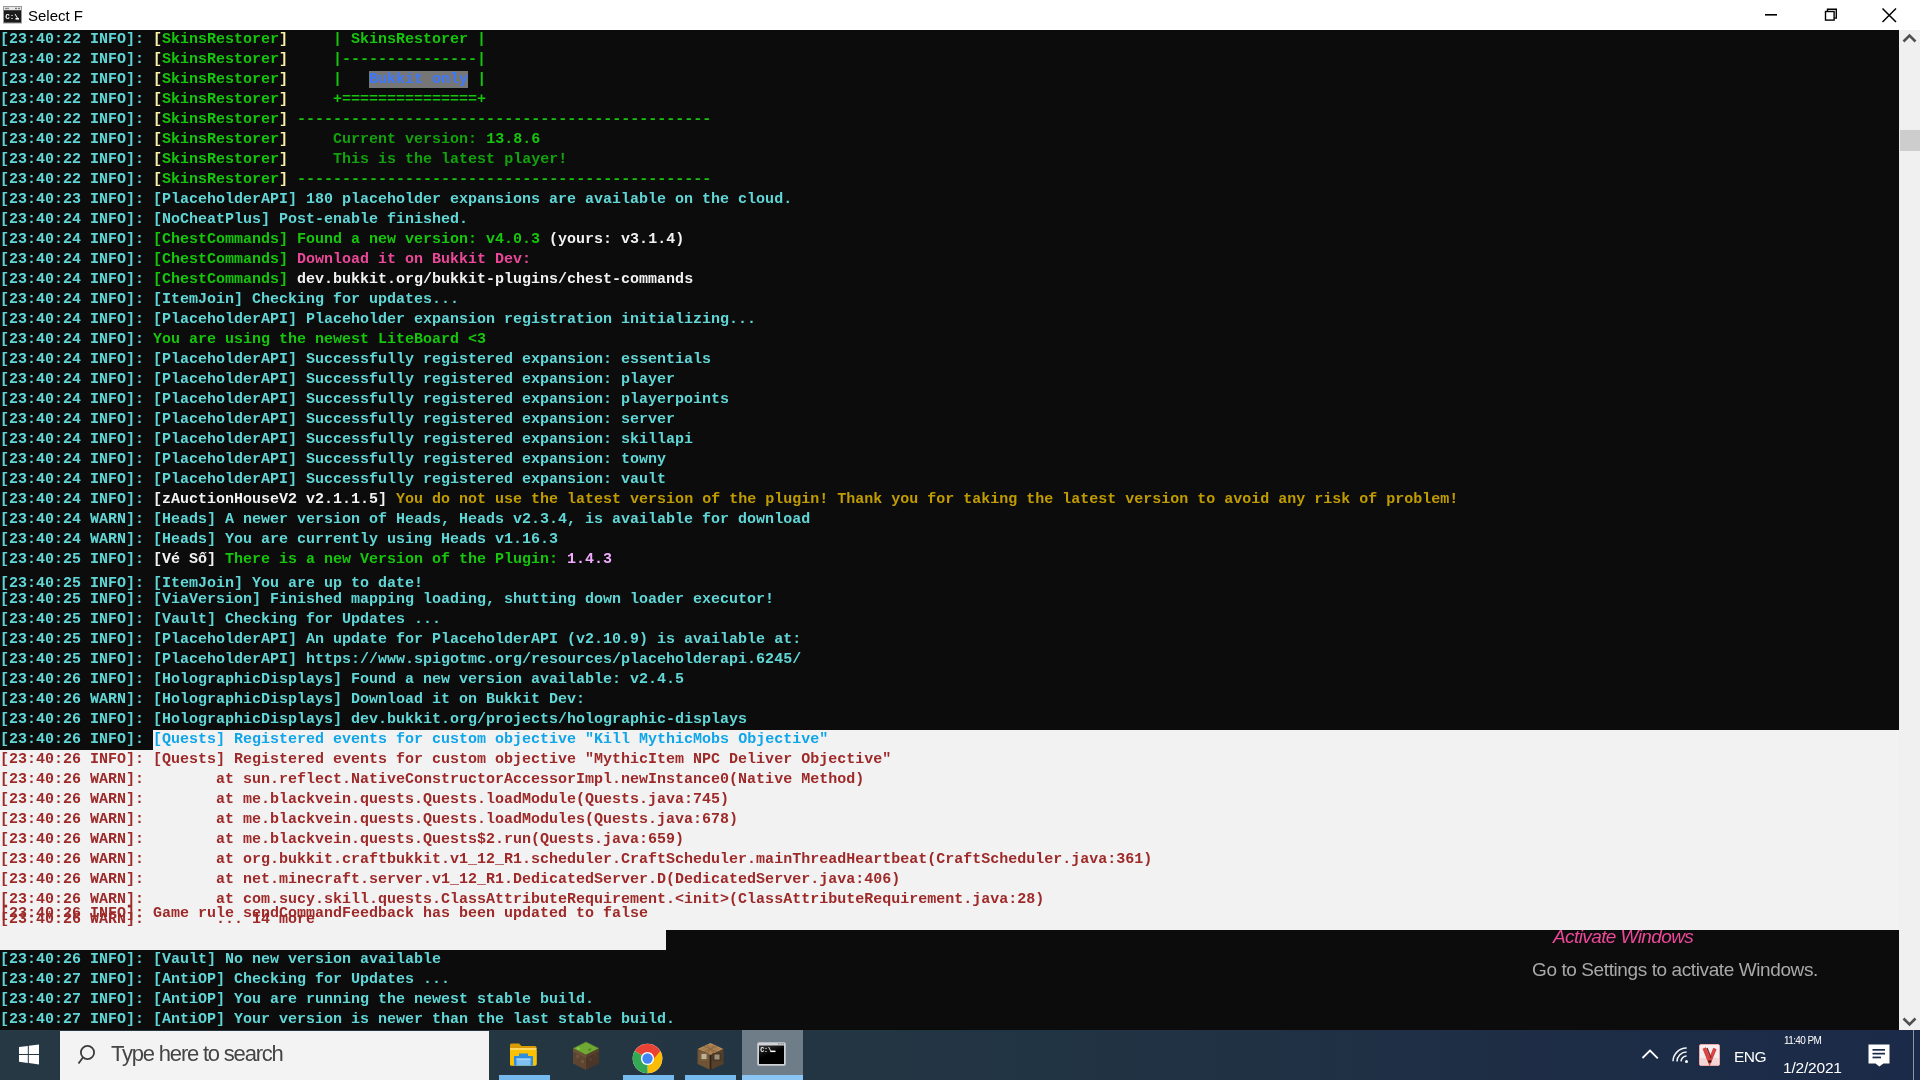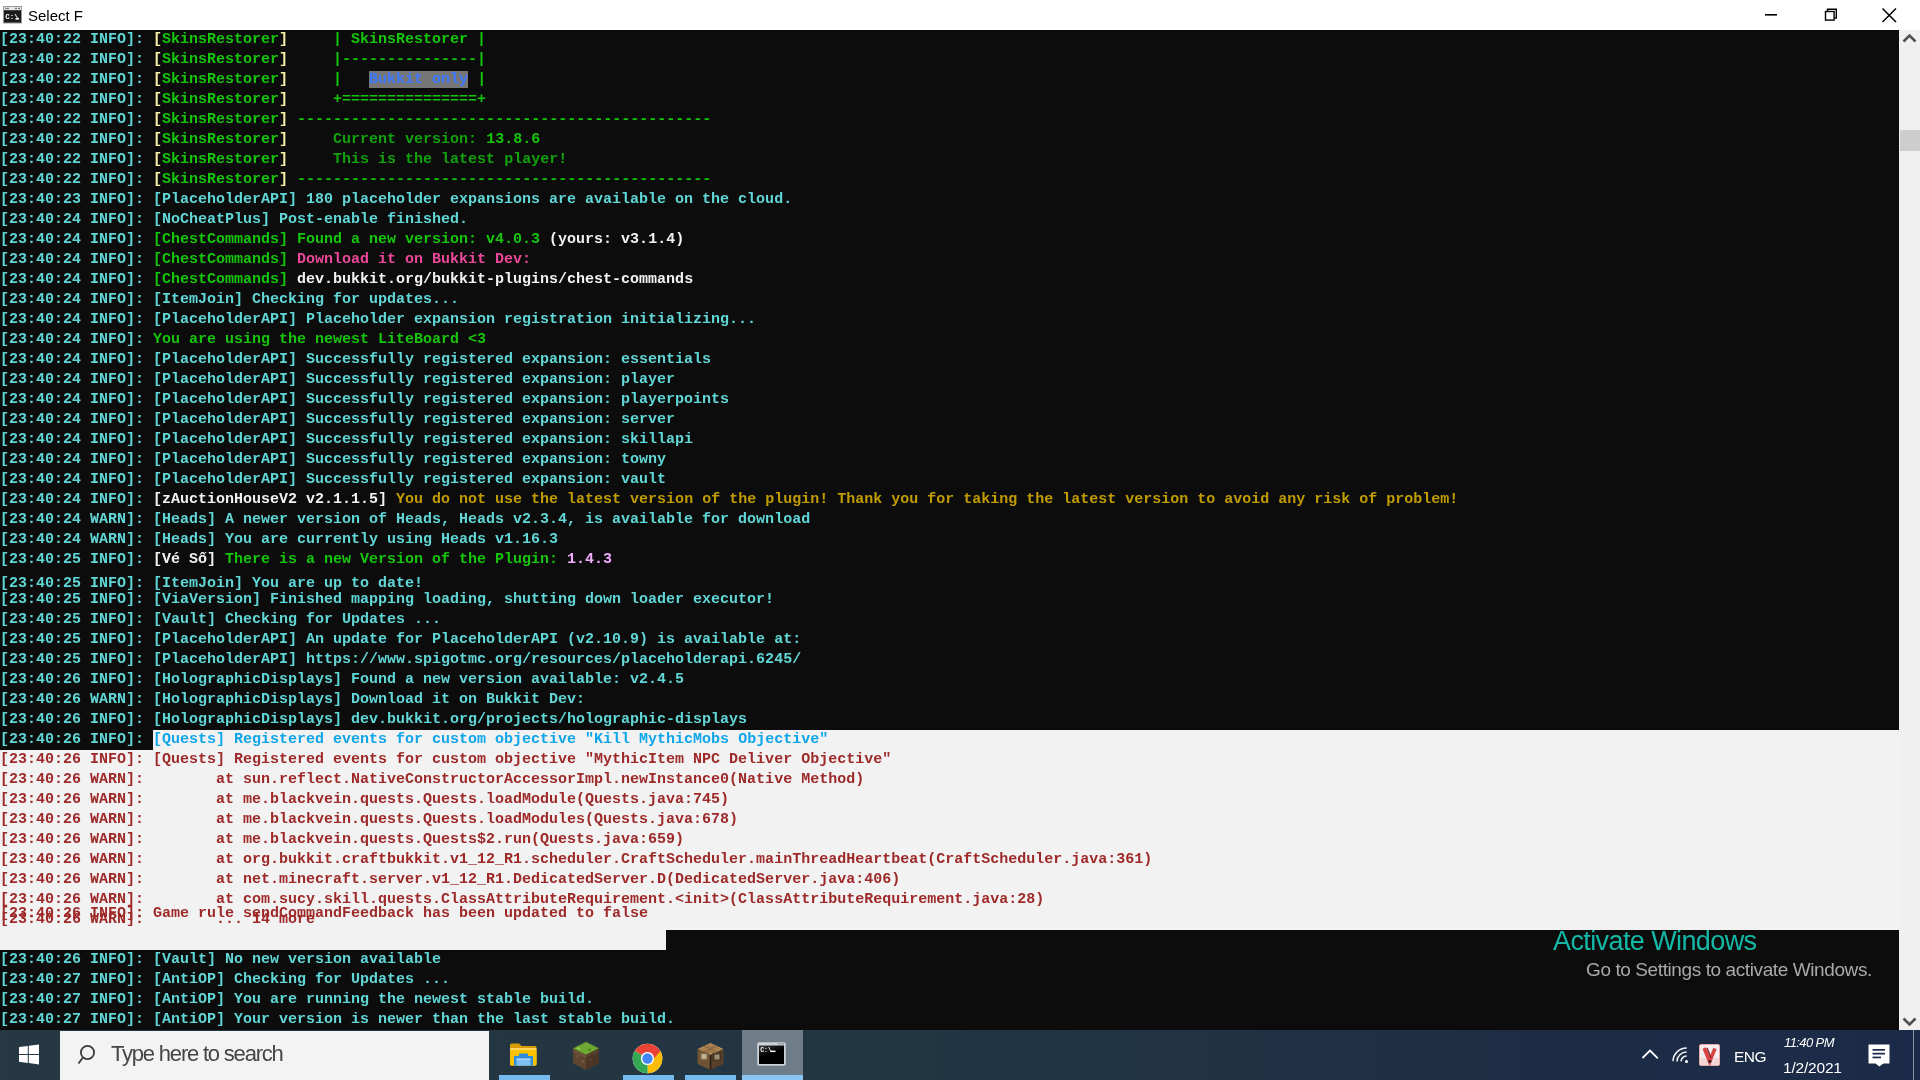--- a/index.html
+++ b/index.html
@@ -10,22 +10,22 @@
   .console { position:absolute; left:0; top:30px; width:1899px; height:1000px; background:#0c0c0c; }
   .ln { position:absolute; left:0; height:20px; white-space:pre;
         font-family:"Liberation Mono", monospace; font-size:15px; line-height:20px;
         font-weight:bold; color:#61d6d6; z-index:3; }
   .selbg { position:absolute; background:#f2f2f2; height:20px; z-index:2; }
   .blackpad { position:absolute; left:0; top:1030px; width:1899px; height:10px; background:#0c0c0c; }
   
   .sb { position:absolute; left:1899px; top:30px; width:21px; height:1000px; background:#f0f0f0; z-index:4; }
   .sb-thumb { position:absolute; left:1900px; top:130px; width:20px; height:21px; background:#cdcdcd; z-index:5; }
   
-  .wm1 { position:absolute; left:1553px; top:926px; font-size:27px; color:#14b8a6; letter-spacing:-0.6px; z-index:6; }
-  .wm2 { position:absolute; left:1586px; top:959px; font-size:19px; color:#a9a9a9; letter-spacing:-0.4px; z-index:6; }
+  .wm1 { position:absolute; left:1553px; top:926px; font-size:19px; color:#ec4899; letter-spacing:-0.6px; z-index:6;font-style:italic; }
+  .wm2 { position:absolute; left:1532px; top:959px; font-size:19px; color:#a9a9a9; letter-spacing:-0.4px; z-index:6; }
   
   .taskbar { position:absolute; left:0; top:1030px; width:1920px; height:50px; z-index:10;
     background:linear-gradient(90deg,#253844 0%,#243642 30%,#213443 55%,#1e2d45 80%,#1b2a48 100%); }
   .searchbox { position:absolute; left:60px; top:1031px; width:429px; height:49px; background:#f3f3f3; z-index:11; }
   .search-text { position:absolute; left:111px; top:1041px; font-size:22px; letter-spacing:-1.2px; color:#454545; z-index:12; }
   .tray-text { position:absolute; font-size:15px; color:#ffffff; z-index:12; font-family:"Liberation Sans", sans-serif; }
   .cmdbtn { position:absolute; left:742px; top:1030px; width:61px; height:50px; background:#6f7d88; z-index:11; }
   .bar { position:absolute; top:1075px; height:5px; background:#76b9ed; z-index:12; }
   .icon { position:absolute; z-index:13; }
 </style>
@@ -218,21 +218,21 @@
 
 <svg class="icon" style="left:1699px; top:1044px;" width="21" height="22" viewBox="0 0 21 22">
   <rect x="0.5" y="0.5" width="20" height="21" rx="1.5" fill="#f6eeee" stroke="#eaa9a9"></rect>
   <rect x="1.2" y="14" width="18.6" height="7" fill="#f3caca" opacity="0.7"></rect>
   <path d="M 5.2 4 L 10.6 17.5 L 16 4.5" fill="none" stroke="#d64444" stroke-width="3.6"></path>
   <path d="M 8 4 L 12 14" fill="none" stroke="#8c2020" stroke-width="1.4"></path>
   <rect x="9.3" y="16.5" width="3" height="2" fill="#2a1212"></rect>
 </svg>
 
 <div class="tray-text" style="left:1734px; top:1047.5px; font-size:15.5px; letter-spacing:-0.5px;">ENG</div>
-<div class="tray-text" style="left:1784px; top:1034.5px; font-size:13px; letter-spacing:-0.6px;font-style:italic;">11:40 PM</div>
+<div class="tray-text" style="left:1784px; top:1034.5px; font-size:10px; letter-spacing:-0.6px;">11:40 PM</div>
 <div class="tray-text" style="left:1783px; top:1058.5px; font-size:15.5px; letter-spacing:-0.2px;">1/2/2021</div>
 
 <svg class="icon" style="left:1868px; top:1044px;" width="22" height="23" viewBox="0 0 22 23">
   <path d="M 0.5 0.5 L 21.5 0.5 L 21.5 19.5 L 15.5 19.5 L 11.3 22.6 L 7.5 19.5 L 0.5 19.5 Z" fill="#ffffff"></path>
   <rect x="4.5" y="5" width="12.5" height="1.7" fill="#1b2a48"></rect>
   <rect x="4.5" y="8.8" width="12.5" height="1.7" fill="#1b2a48"></rect>
   <rect x="4.5" y="12.6" width="8.5" height="1.7" fill="#1b2a48"></rect>
 </svg>
 
 <div style="position:absolute; left:1913px; top:1030px; width:1px; height:50px; background:#8795a5; z-index:12;"></div>

